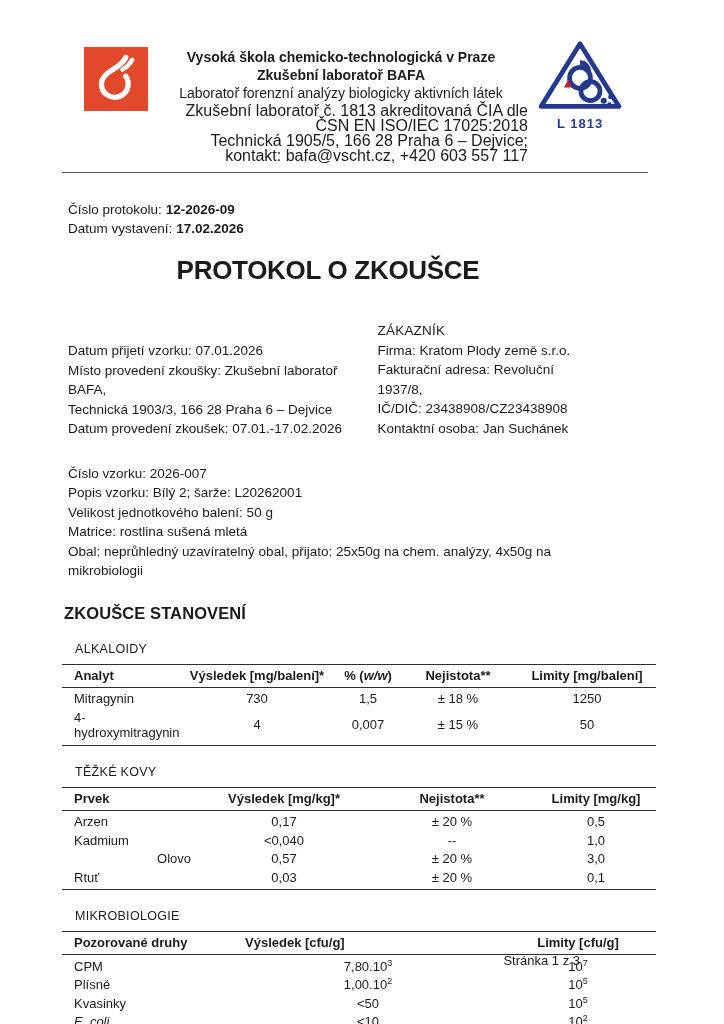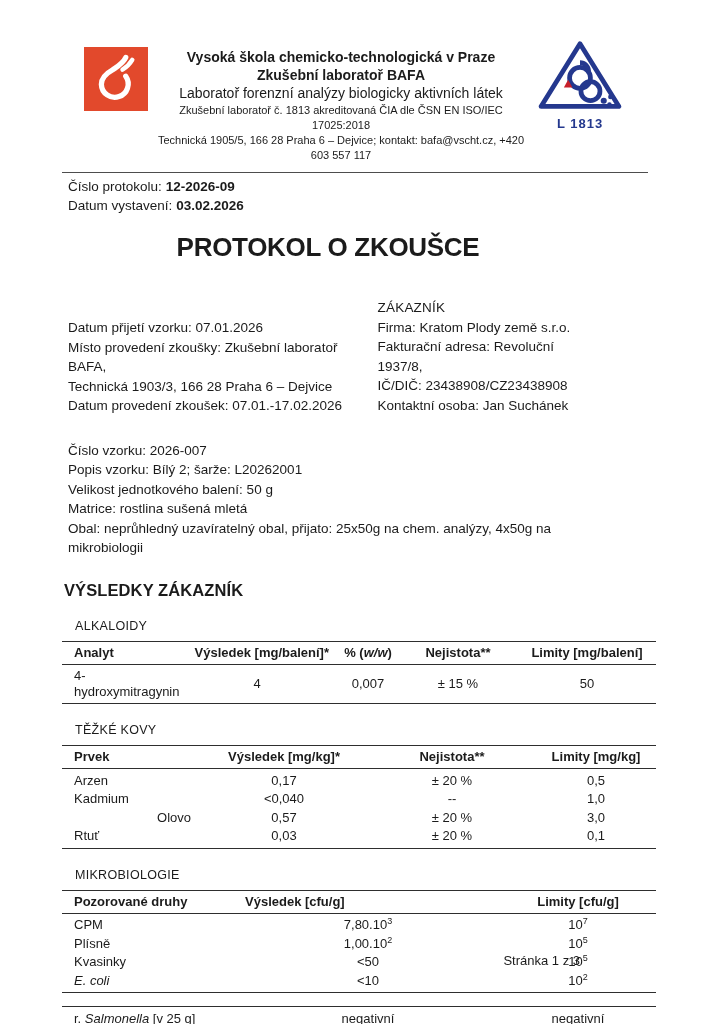--- a/index.html
+++ b/index.html
@@ -23,41 +23,41 @@
   .logo-left {
     width: 64px; height: 64px;
     margin-left: 22px; margin-top: 1px;
     background: #e2492c;
     flex: 0 0 auto;
     display: flex; align-items: center; justify-content: center;
   }
   .header-center { flex: 1 1 auto; text-align: center; padding: 0 6px; margin-top: 2px; }
   .org-line-bold { font-size: 14px; font-weight: 700; line-height: 18px; }
   .org-line { font-size: 14px; line-height: 19px; }
-  .org-line-small { font-size: 11px; line-height: 15px; }
+  .org-line-small { font-size: 16px; line-height: 15px; text-align: right; }
   .logo-right {
     flex: 0 0 auto;
     width: 92px;
     margin-right: -32px; margin-top: -8px;
     text-align: center;
   }
   .acc-mark-label {
     font-size: 13px; font-weight: 700;
     color: #24388e; letter-spacing: 1px;
     margin-top: -2px;
   }
   .header-divider {
     border: none;
     border-top: 1.6px solid #4d4d4d;
     width: 586px;
     margin-top: 9px;
   }
 
   
-  .meta-block { margin-top: 4px; margin-left: 6px; }
+  .meta-block { margin-top: 27px; margin-left: 6px; }
   .meta-line { font-size: 13.5px; line-height: 19px; }
   .meta-line b { margin-left: 4px; }
   .doc-title {
     text-align: center;
     font-size: 26px; font-weight: 700;
     letter-spacing: -0.3px;
     margin-top: 17px;
   }
 
   
@@ -145,21 +145,21 @@
     </div>
   </div>
 
   <hr class="header-divider">
 
   <div class="meta-block">
     <div class="meta-line">
       <span>Číslo protokolu:</span><b>12-2026-09</b>
     </div>
     <div class="meta-line">
-      <span>Datum vystavení:</span><b>03.02.2026</b>
+      <span>Datum vystavení:</span><b>17.02.2026</b>
     </div>
   </div>
 
   <div class="doc-title">PROTOKOL O ZKOUŠCE</div>
 
   <div class="info-columns">
     <div class="info-left">
         <div class="line">Datum přijetí vzorku: 07.01.2026</div>
         <div class="line">Místo provedení zkoušky: Zkušební laboratoř BAFA,</div>
         <div class="line">Technická 1903/3, 166 28 Praha 6 – Dejvice</div>
@@ -177,43 +177,50 @@
   </div>
 
   <div class="sample-block">
       <div class="line">Číslo vzorku: 2026-007</div>
       <div class="line">Popis vzorku: Bílý 2; šarže: L20262001</div>
       <div class="line">Velikost jednotkového balení: 50 g</div>
       <div class="line">Matrice: rostlina sušená mletá</div>
       <div class="line">Obal: neprůhledný uzavíratelný obal, přijato: 25x50g na chem. analýzy, 4x50g na mikrobiologii</div>
     </div>
 
-  <div class="results-heading">VÝSLEDKY ZÁKAZNÍK</div>
+  <div class="results-heading">ZKOUŠCE STANOVENÍ</div>
 
   <div>
       <div class="table-block">
         <div class="section-label">ALKALOIDY</div>
         <table>
           <colgroup>
             <col style="width: 20%;">
             <col style="width: 25%;">
             <col style="width: 12%;">
             <col style="width: 18%;">
             <col style="width: 25%;">
           </colgroup>
           <thead>
             <tr>
               <th style="text-align: left;">Analyt</th>
-              <th style="text-align: right;">Výsledek [mg/balení]*</th>
+              <th style="text-align: center;">Výsledek [mg/balení]*</th>
               <th style="">% (<i>w/w</i>)</th>
               <th style="text-align: center;">Nejistota**</th>
               <th style="text-align: center;">Limity [mg/balení]</th>
             </tr>
           </thead>
           <tbody>
+            <tr>
+              <td style="text-align: left;">Mitragynin</td>
+              <td style="text-align: center;">730</td>
+              <td style="text-align: center;">1,5</td>
+              <td style="text-align: center;">± 18 %</td>
+              <td style="text-align: center;">1250</td>
+            </tr>
             <tr>
               <td style="text-align: left;">4-hydroxymitragynin</td>
               <td style="text-align: center;">4</td>
               <td style="text-align: center;">0,007</td>
               <td style="text-align: center;">± 15 %</td>
               <td style="text-align: center;">50</td>
             </tr>
           </tbody>
         </table>
       </div>

